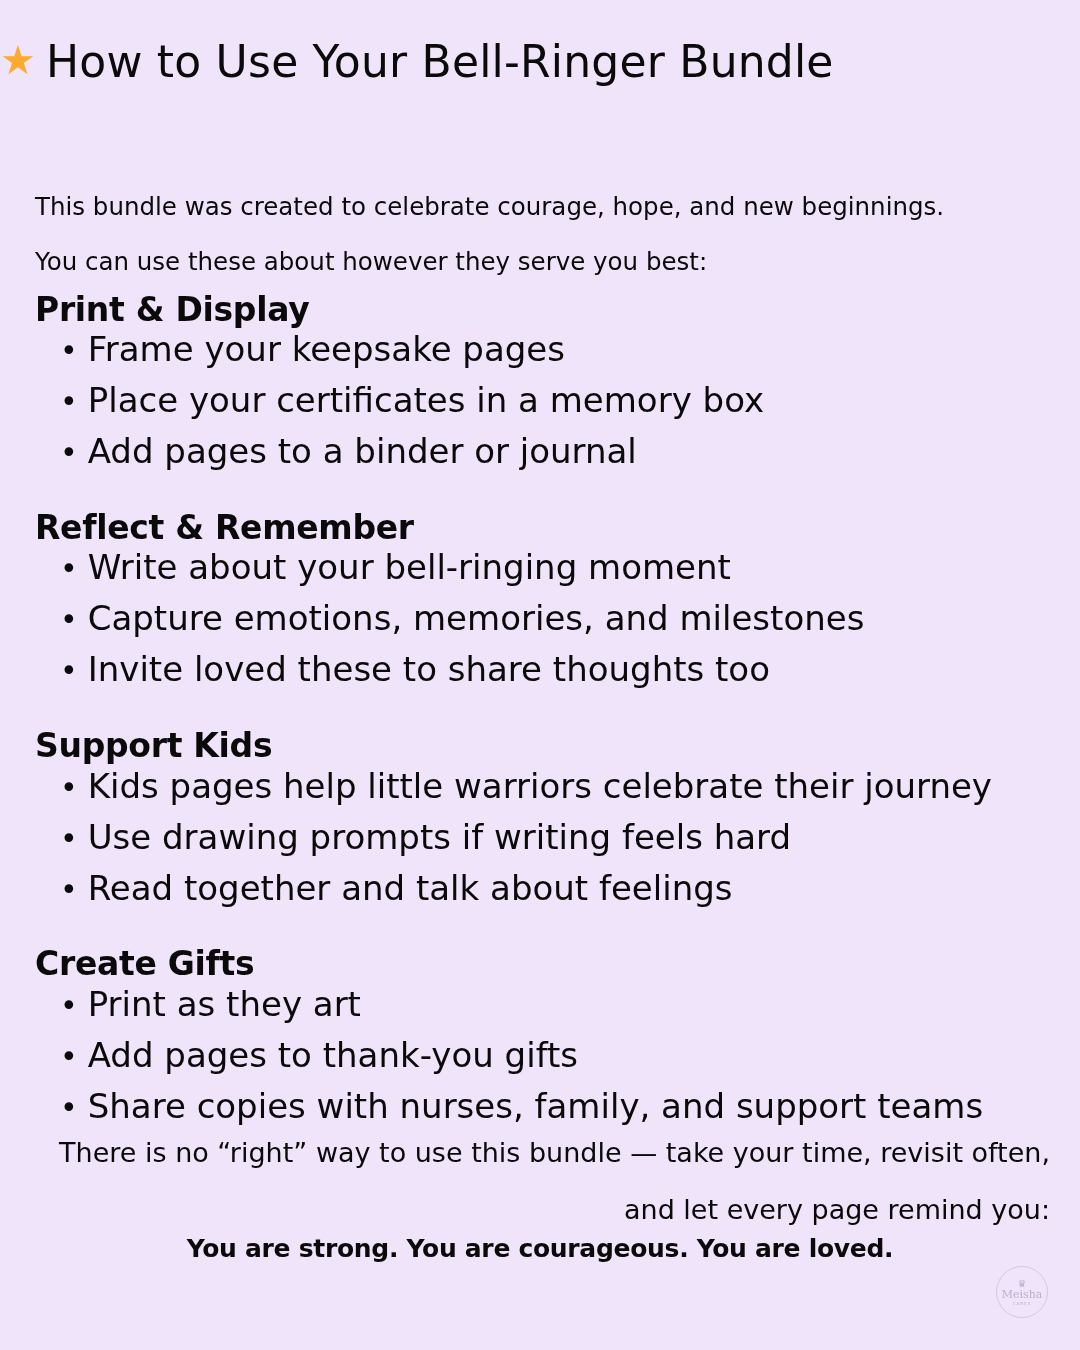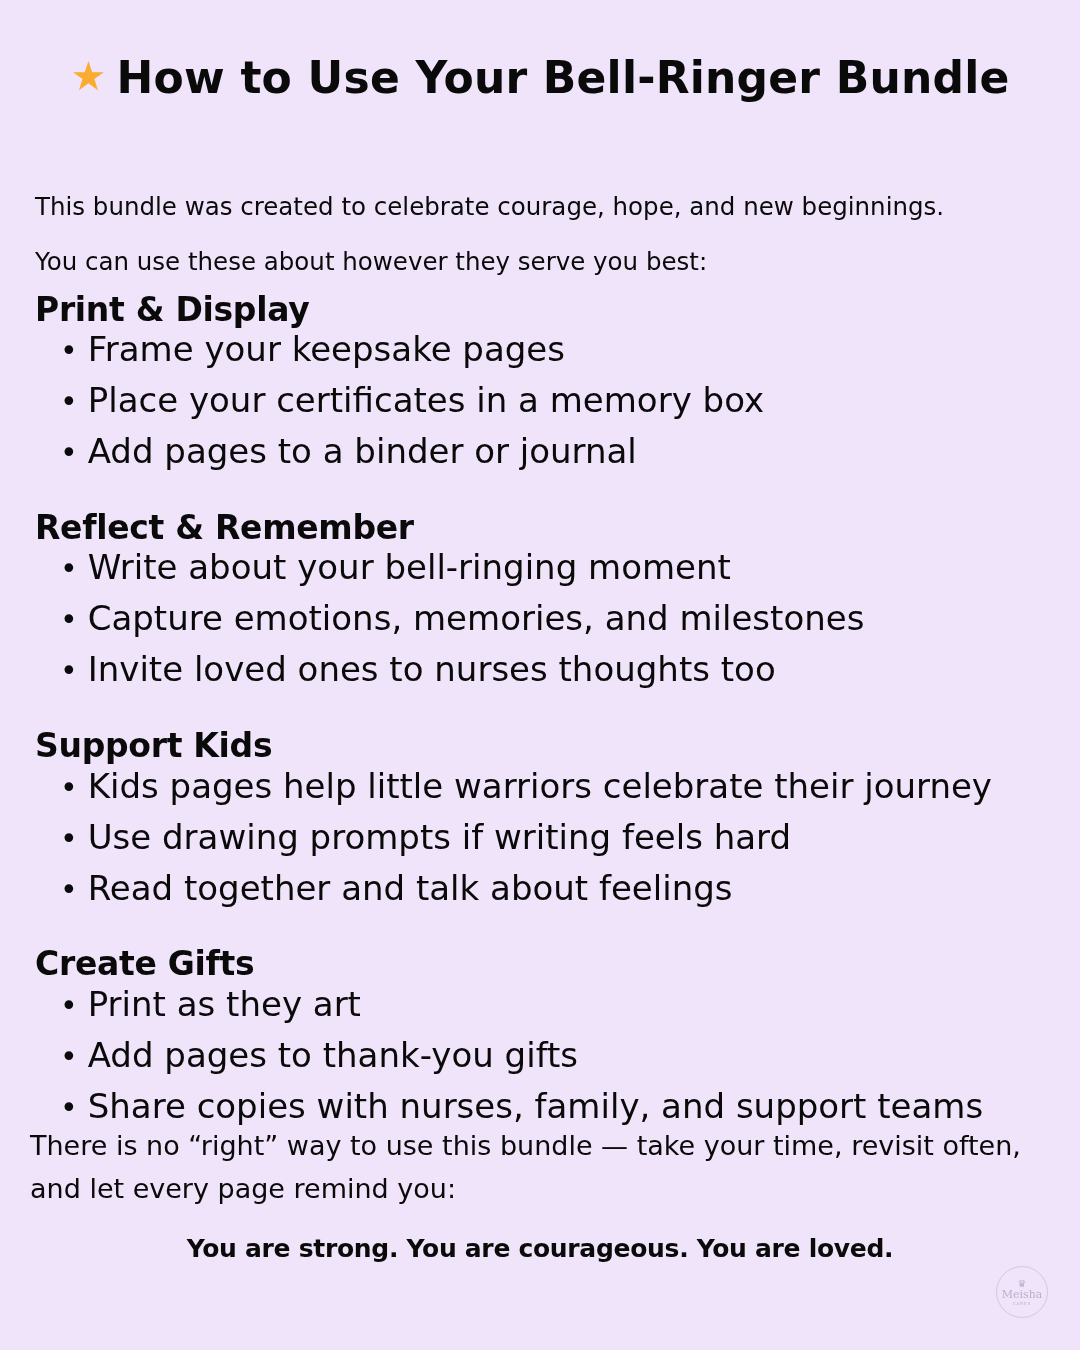--- a/index.html
+++ b/index.html
@@ -5,24 +5,24 @@
   html, body { margin: 0; padding: 0; }
   body {
     width: 1080px; height: 1350px;
     background: #f0e4fa;
     font-family: "DejaVu Sans", sans-serif;
     color: #0a0a0a;
     position: relative;
     overflow: hidden;
   }
   .title {
-    position: absolute; left: 0; right: 0; top: 52px;
-    text-align: center;
+    position: absolute; left: 0; right: 0; top: 36px;
+    text-align: left;
     font-size: 44px;
-    font-weight: bold;
+    font-weight: normal;
     letter-spacing: 0.2px;
   }
   .title .star { color: #fbab30; font-size: 40px; margin-right: 10px; vertical-align: 3px; }
   .intro {
     position: absolute; left: 35px;
     font-size: 24.5px;
     margin-top: 48px;
   }
   .section-head {
     position: absolute; left: 35px;
@@ -32,21 +32,21 @@
   }
   .bullet {
     position: absolute; left: 60px;
     font-size: 34px;
     white-space: nowrap;
     margin-top: 24px;
   }
   .bullet .dot { margin-right: 10px; font-size: 30px; }
   .closing {
     position: absolute; left: 30px; right: 30px; top: 1124px;
-    text-align: left; font-size: 27px; line-height: 43px;
+    text-align: right; font-size: 27px; line-height: 57px;
   }
   .affirm {
     position: absolute; left: 0; right: 0; top: 1234px;
     text-align: center; font-size: 25px; font-weight: bold;
     letter-spacing: -0.3px;
   }
   .logo {
     position: absolute; left: 996px; top: 1266px;
     width: 50px; height: 50px; border-radius: 50%;
     border: 1.5px solid #d4c8e0;
@@ -68,21 +68,21 @@
 <div class="intro" style="top:199px">You can use these about however they serve you best:</div>
 
 <div class="section-head" style="top:254px">Print &amp; Display</div>
 <div class="bullet" style="top:305px"><span class="dot">•</span><span>Frame your keepsake pages</span></div>
 <div class="bullet" style="top:356px"><span class="dot">•</span><span>Place your certificates in a memory box</span></div>
 <div class="bullet" style="top:407px"><span class="dot">•</span><span>Add pages to a binder or journal</span></div>
 
 <div class="section-head" style="top:472px">Reflect &amp; Remember</div>
 <div class="bullet" style="top:523px"><span class="dot">•</span><span>Write about your bell-ringing moment</span></div>
 <div class="bullet" style="top:574px"><span class="dot">•</span><span>Capture emotions, memories, and milestones</span></div>
-<div class="bullet" style="top:625px"><span class="dot">•</span><span>Invite loved ones to nurses thoughts too</span></div>
+<div class="bullet" style="top:625px"><span class="dot">•</span><span>Invite loved these to share thoughts too</span></div>
 
 <div class="section-head" style="top:690px">Support Kids</div>
 <div class="bullet" style="top:742px"><span class="dot">•</span><span>Kids pages help little warriors celebrate their journey</span></div>
 <div class="bullet" style="top:793px"><span class="dot">•</span><span>Use drawing prompts if writing feels hard</span></div>
 <div class="bullet" style="top:844px"><span class="dot">•</span><span>Read together and talk about feelings</span></div>
 
 <div class="section-head" style="top:908px">Create Gifts</div>
 <div class="bullet" style="top:960px"><span class="dot">•</span><span>Print as they art</span></div>
 <div class="bullet" style="top:1011px"><span class="dot">•</span><span>Add pages to thank-you gifts</span></div>
 <div class="bullet" style="top:1062px"><span class="dot">•</span><span>Share copies with nurses, family, and support teams</span></div>

